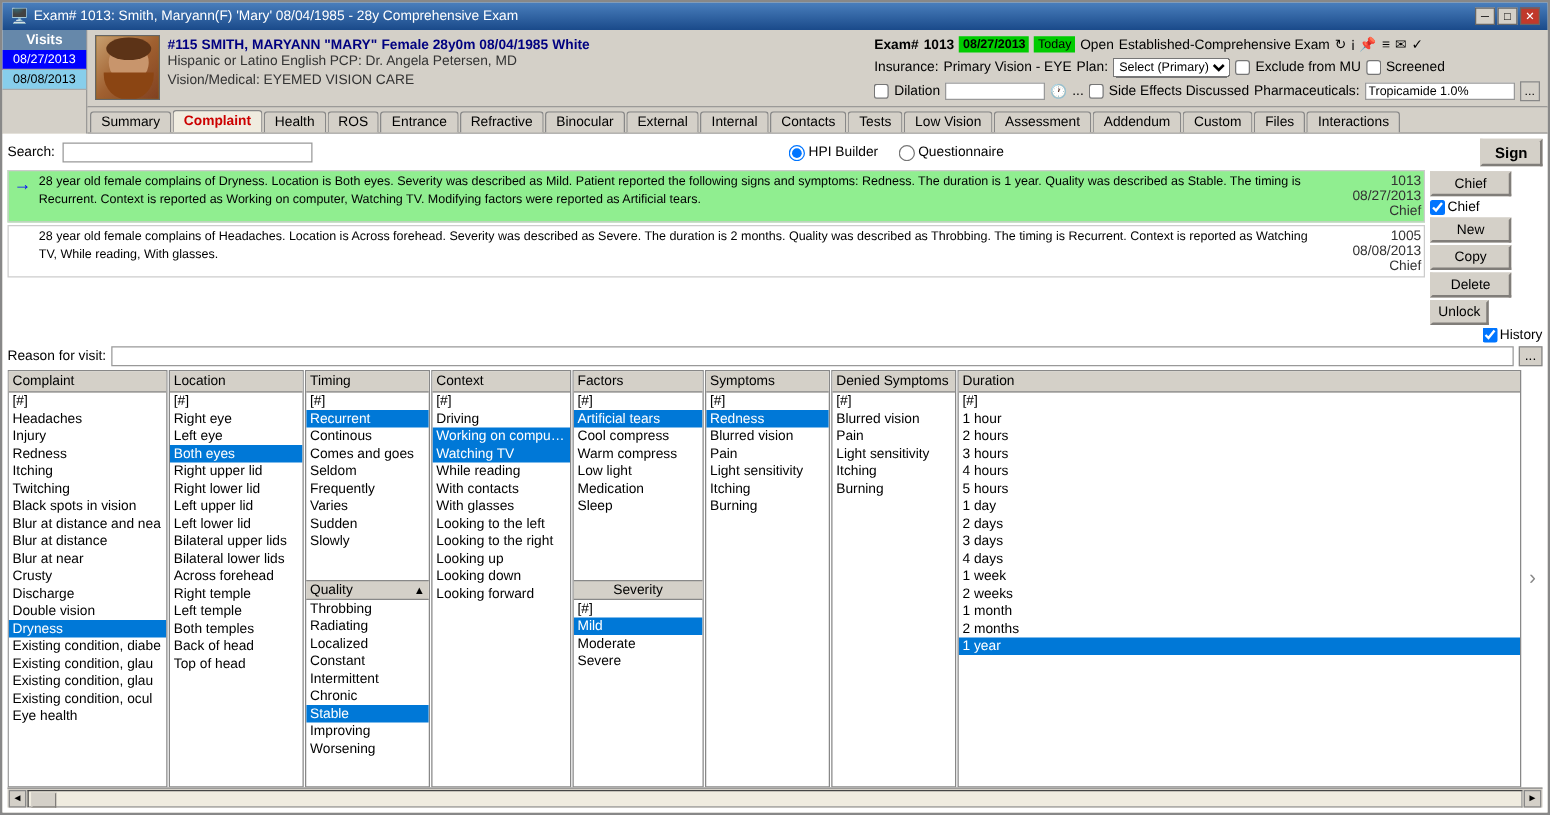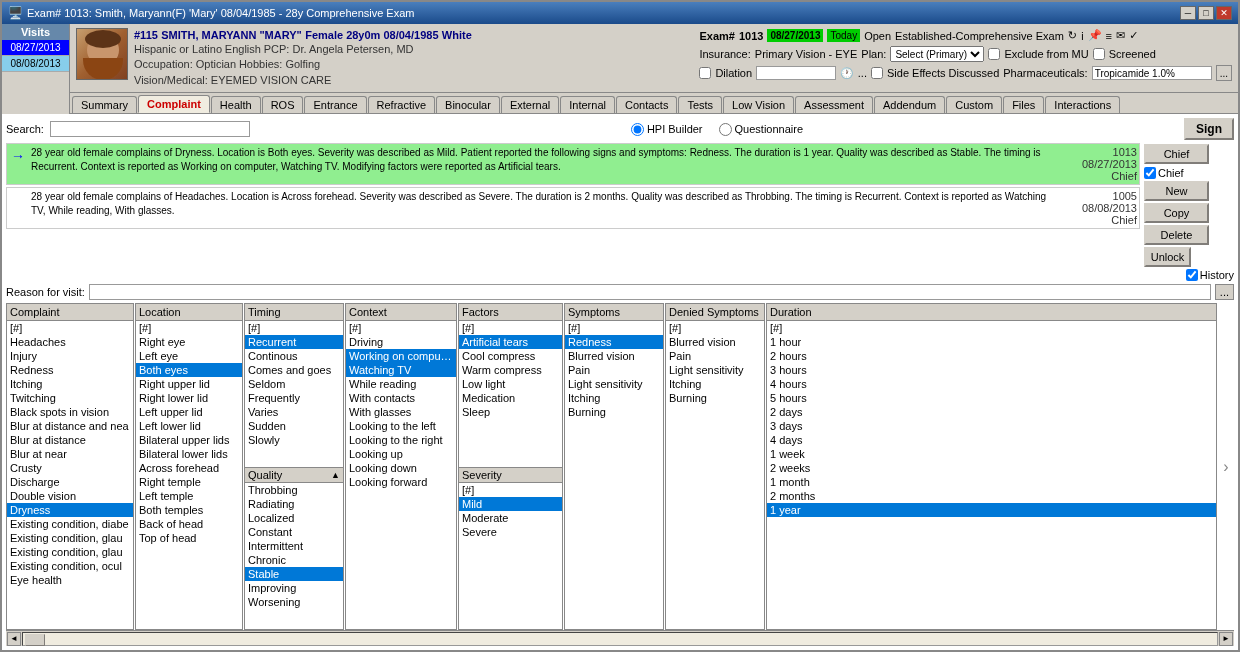--- a/index.html
+++ b/index.html
@@ -96,24 +96,20 @@
             <span>SMITH, MARYANN  "MARY"</span>
             <span>Female 28y0m 08/04/1985</span>
             <span>White</span>
           </div>
           <div class="patient-detail">
             <span>Hispanic or Latino</span>
             <span>English</span>
             <span>PCP: Dr. Angela Petersen, MD</span>
           </div>
           <div class="patient-detail">
-            <span>Occupation: Optician</span>
-            <span>Hobbies: Golfing</span>
-          </div>
-          <div class="patient-detail">
             <span>Vision/Medical:  EYEMED VISION CARE</span>
           </div>
         </div>
 
         <div style="display:flex;flex-direction:column;gap:3px;font-size:10px;min-width:420px;">
 
           <div class="info-row">
             <span style="font-weight:bold;">Exam#</span>
             <span style="font-weight:bold;">1013</span>
             <span class="date-green">08/27/2013</span>
@@ -345,21 +341,21 @@
         <div class="col-header">Factors</div>
         <div class="list-box" style="height:140px;">
           <div class="list-item">[#]</div>
           <div class="list-item selected">Artificial tears</div>
           <div class="list-item">Cool compress</div>
           <div class="list-item">Warm compress</div>
           <div class="list-item">Low light</div>
           <div class="list-item">Medication</div>
           <div class="list-item">Sleep</div>
         </div>
-        <div style="background:#d4d0c8;padding:1px 3px;font-size:11px;border-top:1px solid #888;border-bottom:1px solid #888;">Severity</div>
+        <div style="background:#d4d0c8;padding:1px 3px;font-size:11px;border-top:1px solid #888;border-bottom:1px solid #888;text-align:center;">Severity</div>
         <div class="list-box">
           <div class="list-item">[#]</div>
           <div class="list-item selected">Mild</div>
           <div class="list-item">Moderate</div>
           <div class="list-item">Severe</div>
         </div>
       </div>
 
       <div style="display:flex;flex-direction:column;border:1px solid #888;width:100px;flex-shrink:0;">
         <div class="col-header">Symptoms</div>
@@ -388,20 +384,21 @@
 
       <div style="display:flex;flex-direction:column;border:1px solid #888;flex:1;">
         <div class="col-header">Duration</div>
         <div class="list-box">
           <div class="list-item">[#]</div>
           <div class="list-item">1 hour</div>
           <div class="list-item">2 hours</div>
           <div class="list-item">3 hours</div>
           <div class="list-item">4 hours</div>
           <div class="list-item">5 hours</div>
+          <div class="list-item">1 day</div>
           <div class="list-item">2 days</div>
           <div class="list-item">3 days</div>
           <div class="list-item">4 days</div>
           <div class="list-item">1 week</div>
           <div class="list-item">2 weeks</div>
           <div class="list-item">1 month</div>
           <div class="list-item">2 months</div>
           <div class="list-item selected">1 year</div>
         </div>
       </div>

